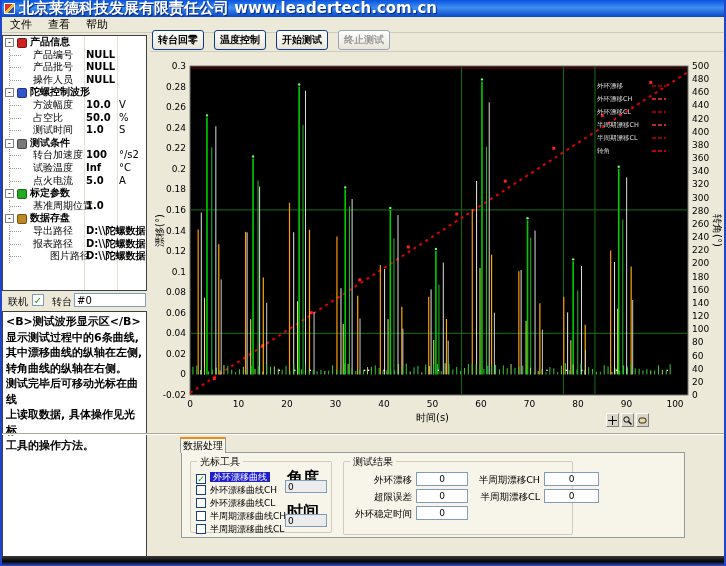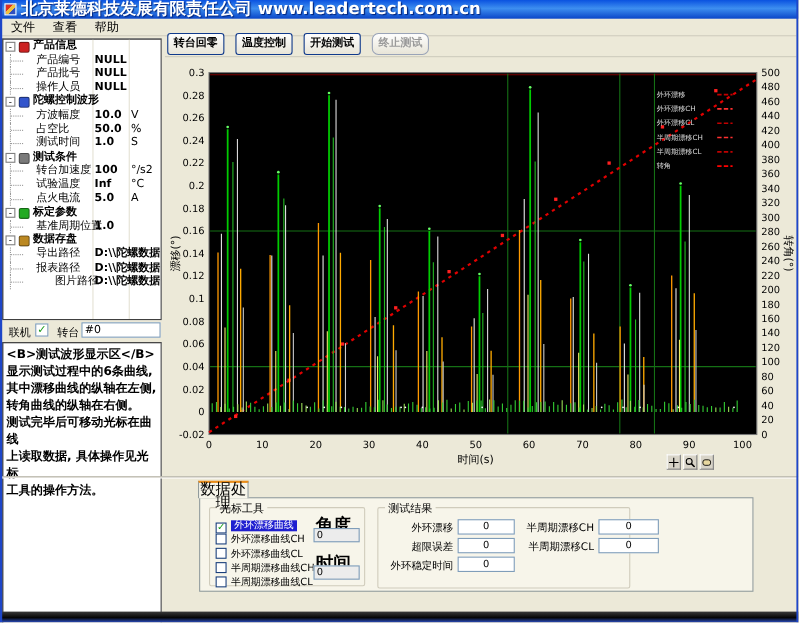--- a/index.html
+++ b/index.html
@@ -37,21 +37,21 @@
   .tbtn{position:absolute;top:2px;width:52px;height:20px;background:linear-gradient(to bottom,#fefefe,#e8e5d8);
         border:1px solid #103a8c;border-radius:3px;font-size:10px;font-weight:bold;text-align:center;line-height:18px;cursor:default;}
   .tbtn.disabled{color:#9a9a9a;border-color:#9aa4b8;}
   .chartwrap{position:absolute;left:150px;top:52px;width:576px;height:392px;}
   svg text{font-family:"DejaVu Sans","Liberation Sans",sans-serif;}
   .palette{position:absolute;left:456px;top:361px;display:flex;gap:2px;}
   .palbtn{width:13px;height:14px;background:#d8d4c8;border:1px solid #808080;border-top-color:#fff;border-left-color:#fff;
           display:flex;align-items:center;justify-content:center;padding:0;}
   .hdivider{position:absolute;left:0;top:433px;width:726px;height:2px;background:#fff;border-top:1px solid #aca899;}
   .tab{position:absolute;left:180px;top:437px;width:46px;height:16px;background:#f7f5ea;border:1px solid #919b9c;border-bottom:none;
-       border-top:2px solid #e88c1a;font-size:14px;text-align:center;line-height:13px;z-index:3;}
+       border-top:2px solid #e88c1a;font-size:10px;text-align:center;line-height:13px;z-index:3;}
   .tabpage{position:absolute;left:181px;top:452px;width:504px;height:86px;background:#f7f5ea;border:1px solid #919b9c;z-index:2;}
   .grp{position:absolute;border:1px solid #d0ccbc;border-radius:2px;}
   .grp .gtitle{position:absolute;top:-7px;left:6px;background:#f7f5ea;padding:0 3px;font-size:10px;}
   .curverow{position:absolute;left:5px;height:12px;font-size:9px;white-space:nowrap;}
   .cbx{display:inline-block;width:10px;height:10px;background:#fff;border:1px solid #1a3f7a;vertical-align:-2px;
        font-size:9px;line-height:9px;text-align:center;color:#18a018;font-weight:bold;}
   .curvelabel{margin-left:4px;}
   .curvelabel.selected{background:#1f1fd0;color:#fff;padding:0 3px;}
   .minilabel{position:absolute;font-size:16px;font-weight:bold;}
   .minifield{position:absolute;width:42px;height:13px;background:#ececec;border:1px solid #7f9db9;font-size:9px;padding:0 2px;font-family:inherit;}
@@ -209,21 +209,21 @@
 其中漂移曲线的纵轴在左侧,
 转角曲线的纵轴在右侧。
 测试完毕后可移动光标在曲线
 上读取数据, 具体操作见光标
 工具的操作方法。</div>
 
   <div class="toolbar" id="toolbar">
       <div class="tbtn" style="left: 2px;">转台回零</div>
       <div class="tbtn" style="left: 64px;">温度控制</div>
       <div class="tbtn" style="left: 126px;">开始测试</div>
-      <div class="tbtn disabled" style="left: 188px; border-radius: 6px;">终止测试</div>
+      <div class="tbtn disabled" style="left: 188px;">终止测试</div>
     </div>
 
   <div class="chartwrap">
     <svg id="chart" width="576" height="392" viewBox="0 0 576 392">
         <rect x="40" y="14" width="498" height="329" fill="#000000" stroke="#777" stroke-width="1"></rect>
         <text x="36" y="17" font-size="9" fill="#000" text-anchor="end">0.3</text>
         <text x="36" y="37.562500000000014" font-size="9" fill="#000" text-anchor="end">0.28</text>
         <text x="36" y="58.125000000000036" font-size="9" fill="#000" text-anchor="end">0.26</text>
         <text x="36" y="78.68750000000003" font-size="9" fill="#000" text-anchor="end">0.24</text>
         <text x="36" y="99.25000000000001" font-size="9" fill="#000" text-anchor="end">0.22</text>

